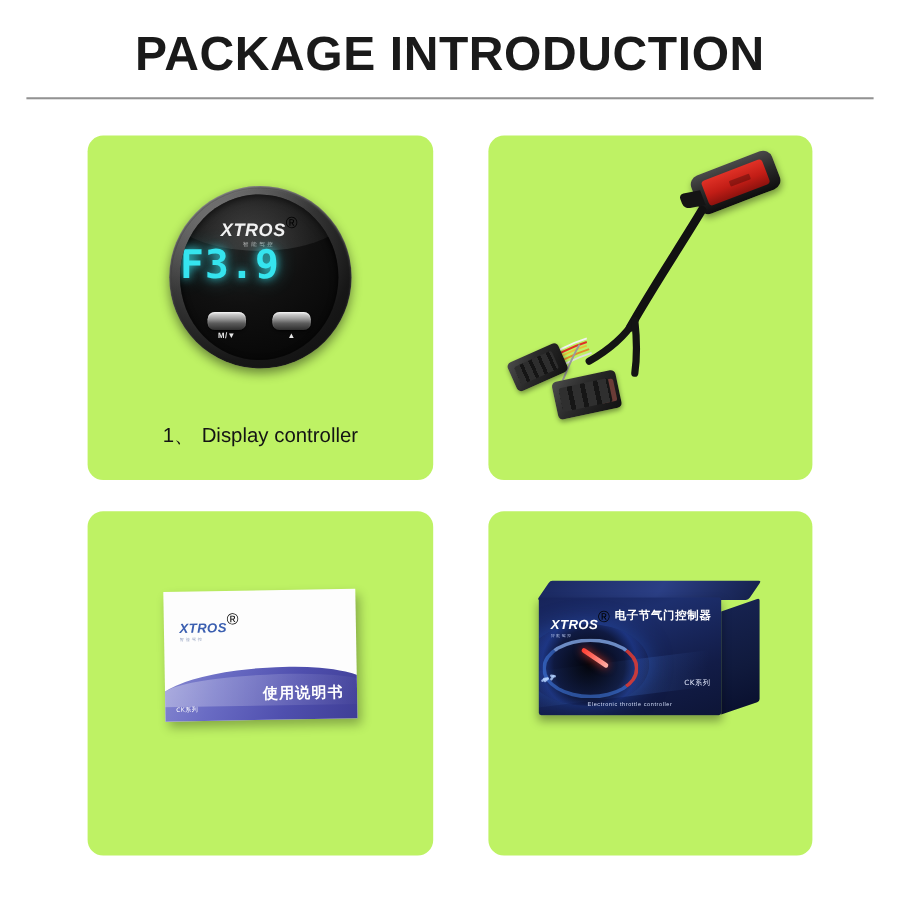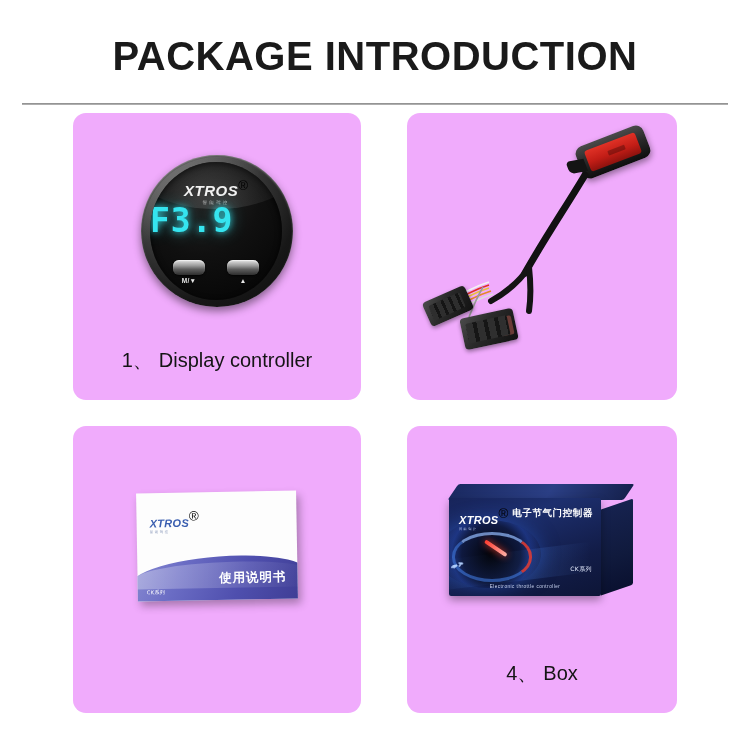--- a/index.html
+++ b/index.html
@@ -10,21 +10,21 @@
     width: 750px;
     height: 750px;
     background: #ffffff;
     font-family: "Liberation Sans", sans-serif;
     overflow: hidden;
     position: relative;
   }
 
   
   .header {
-    height: 105px;
+    height: 83px;
     display: flex;
     align-items: center;
     justify-content: center;
     position: relative;
   }
   .page-title {
     font-size: 40px;
     font-weight: bold;
     color: #1a1a1a;
     letter-spacing: 0.5px;
@@ -44,21 +44,21 @@
   
   .grid {
     position: absolute;
     top: 113px;
     left: 0;
     width: 750px;
     height: 600px;
   }
   .panel {
     position: absolute;
-    background: #f0abfc;
+    background: #bef264;
     border-radius: 13px;
     overflow: hidden;
   }
   .panel.p1 { left: 73px;  top: 0;   width: 288px; height: 287px; }
   .panel.p2 { left: 407px; top: 0;   width: 270px; height: 287px; }
   .panel.p3 { left: 73px;  top: 313px; width: 288px; height: 287px; }
   .panel.p4 { left: 407px; top: 313px; width: 270px; height: 287px; }
 
   .panel-stage {
     position: absolute;
@@ -66,21 +66,21 @@
     top: 0;
     right: 0;
     height: 232px;
   }
   .panel-caption {
     position: absolute;
     left: 0;
     right: 0;
     bottom: 26px;
     text-align: center;
-    font-size: 20px;
+    font-size: 17px;
     color: #141414;
     font-family: "Liberation Sans", sans-serif;
     white-space: nowrap;
   }
   .caption-num { letter-spacing: 0px; }
   .caption-text { margin-left: 6px; }
 
   
   .controller {
     position: absolute;
@@ -547,18 +547,15 @@
           <div class="box-logo">
             <span class="mark">XTROS</span><sup>®</sup>
             <span class="sub">智能驾控</span>
           </div>
           <div class="box-cn">电子节气门控制器</div>
           <div class="box-series">CK系列</div>
           <div class="box-en">Electronic throttle controller</div>
         </div>
       </div>
     </div>
-    <div class="panel-caption">
-      <span class="caption-num">4、</span><span class="caption-text">Box</span>
-    </div>
   </div>
 
 </div>
 
 </body></html>

